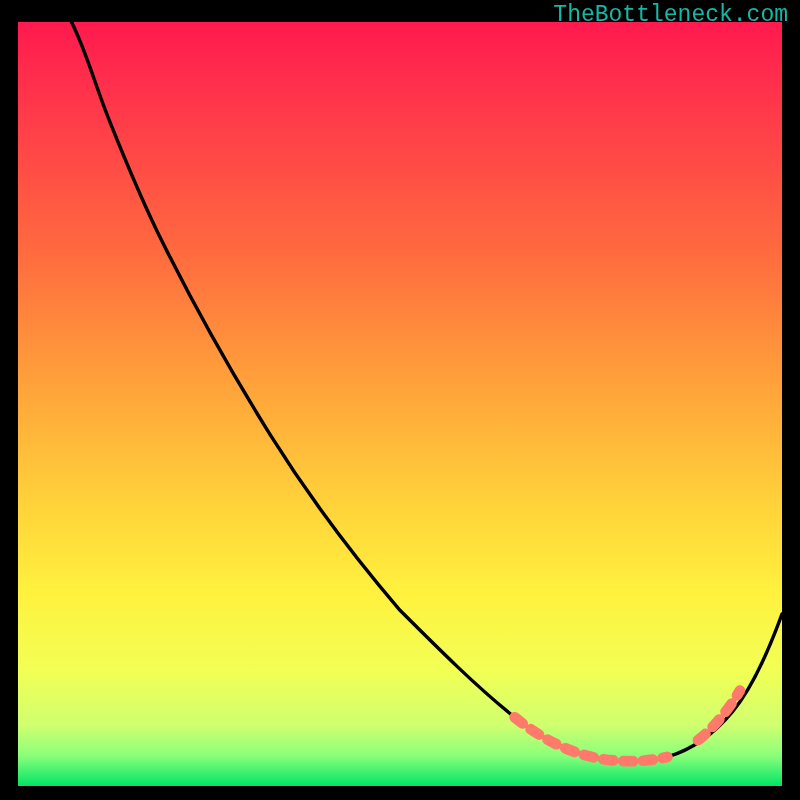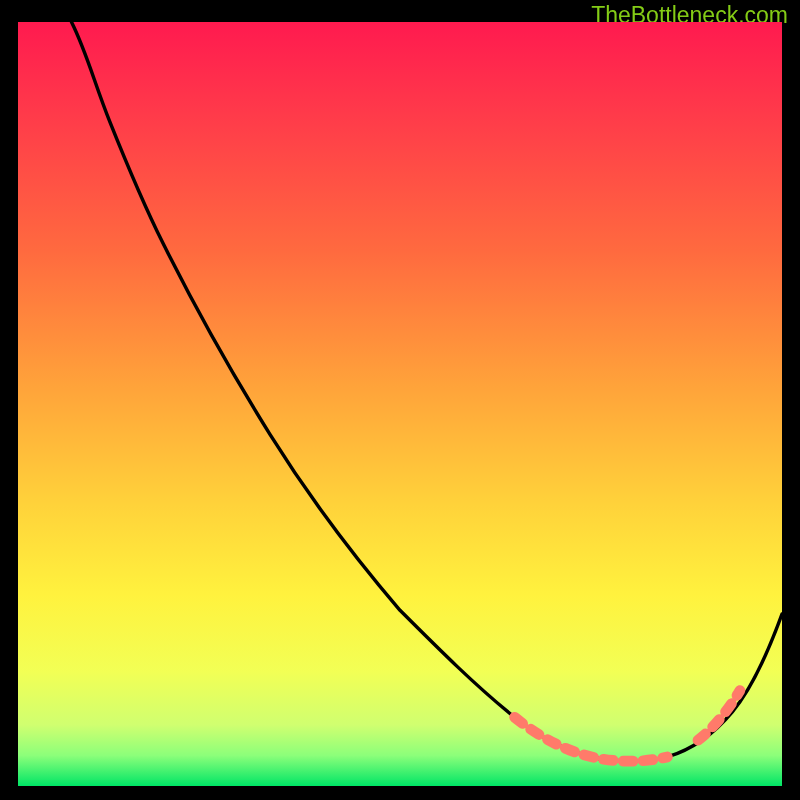--- a/index.html
+++ b/index.html
@@ -13,23 +13,23 @@
   .frame {
     position: relative;
     width: 800px;
     height: 800px;
     background: #000;
   }
   .watermark {
     position: absolute;
     top: 2px;
     right: 12px;
-    font-family: Liberation Sans, sans-serif;
+    font-family: Liberation Mono, monospace;
     font-size: 23px;
-    color: #84cc16;
+    color: #14b8a6;
     letter-spacing: 0px;
     font-weight: 500;
   }
   svg.plot {
     position: absolute;
     left: 18px;
     top: 22px;
     width: 764px;
     height: 764px;
     display: block;

